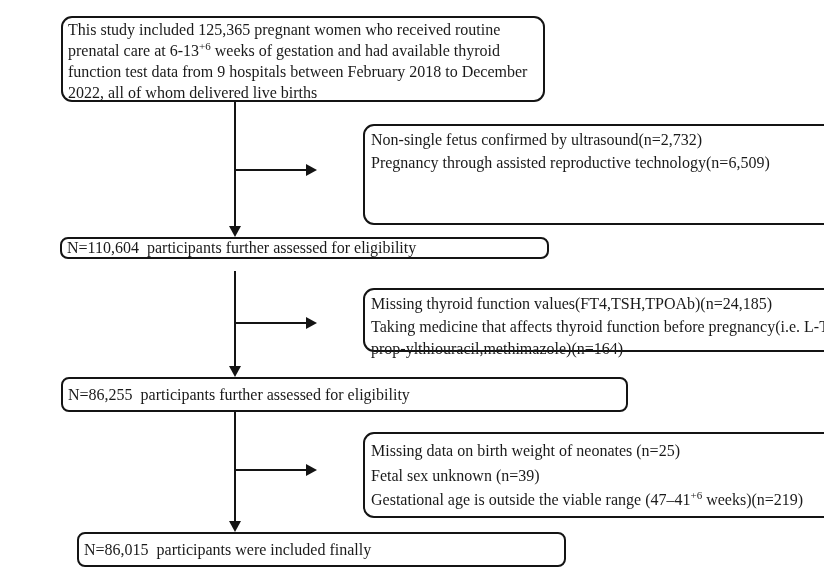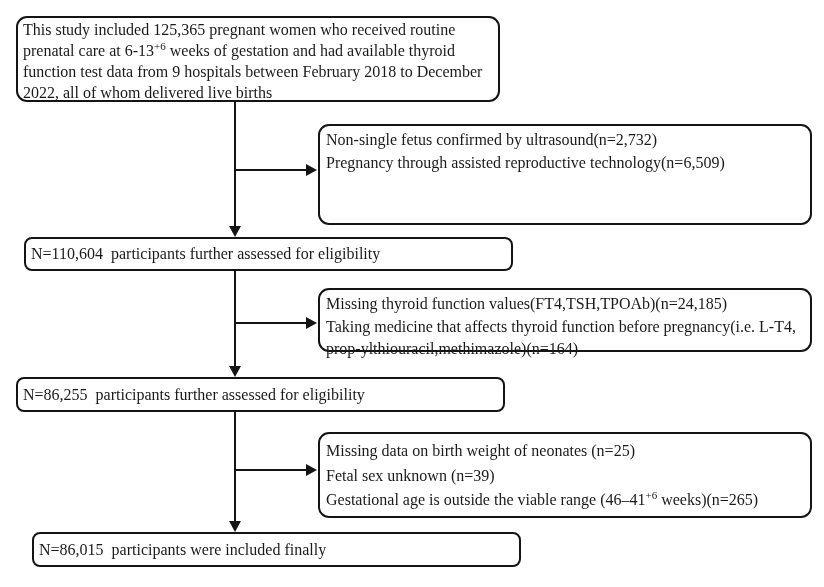--- a/index.html
+++ b/index.html
@@ -17,20 +17,21 @@
     font-family: "Liberation Serif", "DejaVu Serif", serif;
     color: var(--text, #1a1a1a);
     overflow: hidden;
   }
   .box {
     position: absolute;
     border: 2px solid var(--border, #141414);
     border-radius: 11px;
     background: var(--background, #ffffff);
     font-size: 16px;
+    margin-left: 45px;
   }
   .box-main { line-height: 21px; padding: 1px 5px 0 5px; }
   .box-excl { line-height: 22.5px; padding: 3px 5px 0 6px; }
   .box-n {
     display: flex;
     align-items: center;
     padding: 0 5px;
     border-radius: 8px;
   }
   .nline { white-space: pre-wrap; }
@@ -76,48 +77,48 @@
   <div class="vline" style="left:234px; top:102px; height:126px;"></div>
   <div class="arr-down" style="left:229px; top:226px;"></div>
   <div class="hline" style="left:235px; top:169px; width:72px;"></div>
   <div class="arr-right" style="left:306px; top:164px;"></div>
 
   <div class="box box-excl" style="left:318px; top:124px; width:494px; height:101px;">
     <div>Non-single fetus confirmed by ultrasound(n=2,732)</div>
     <div>Pregnancy through assisted reproductive technology(n=6,509)</div>
   </div>
 
-  <div class="box box-n" style="left:24px; top:237px; width:489px; height:34px;">
+  <div class="box box-n" style="left:15px; top:237px; width:489px; height:22px;">
     <span class="nline">N=110,604  participants further assessed for eligibility</span>
   </div>
 
   <div class="vline" style="left:234px; top:271px; height:97px;"></div>
   <div class="arr-down" style="left:229px; top:366px;"></div>
   <div class="hline" style="left:235px; top:322px; width:72px;"></div>
   <div class="arr-right" style="left:306px; top:317px;"></div>
 
   <div class="box box-excl" style="left:318px; top:288px; width:494px; height:64px;">
     <div>Missing thyroid function values(FT4,TSH,TPOAb)(n=24,185)</div>
     <div>Taking medicine that affects thyroid function before pregnancy(i.e. L-T4, prop-ylthiouracil,methimazole)(n=164)</div>
   </div>
 
-  <div class="box box-n" style="left:16px; top:377px; width:489px; height:35px;">
+  <div class="box box-n" style="left:16px; top:377px; width:567px; height:35px;">
     <span class="nline">N=86,255  participants further assessed for eligibility</span>
   </div>
 
   <div class="vline" style="left:234px; top:412px; height:111px;"></div>
   <div class="arr-down" style="left:229px; top:521px;"></div>
   <div class="hline" style="left:235px; top:469px; width:72px;"></div>
   <div class="arr-right" style="left:306px; top:464px;"></div>
 
   <div class="box box-excl" style="left:318px; top:432px; width:494px; height:86px; line-height:24.5px; padding-top:5px;">
     <div>Missing data on birth weight of neonates (n=25)</div>
     <div>Fetal sex unknown (n=39)</div>
     <div>
-      <span>Gestational age is outside the viable range (46–41</span><sup class="ss">+6</sup><span> weeks)(n=265)</span>
+      <span>Gestational age is outside the viable range (47–41</span><sup class="ss">+6</sup><span> weeks)(n=219)</span>
     </div>
   </div>
 
   <div class="box box-n" style="left:32px; top:532px; width:489px; height:35px;">
     <span class="nline">N=86,015  participants were included finally</span>
   </div>
 
 </div>
 
 </body></html>

